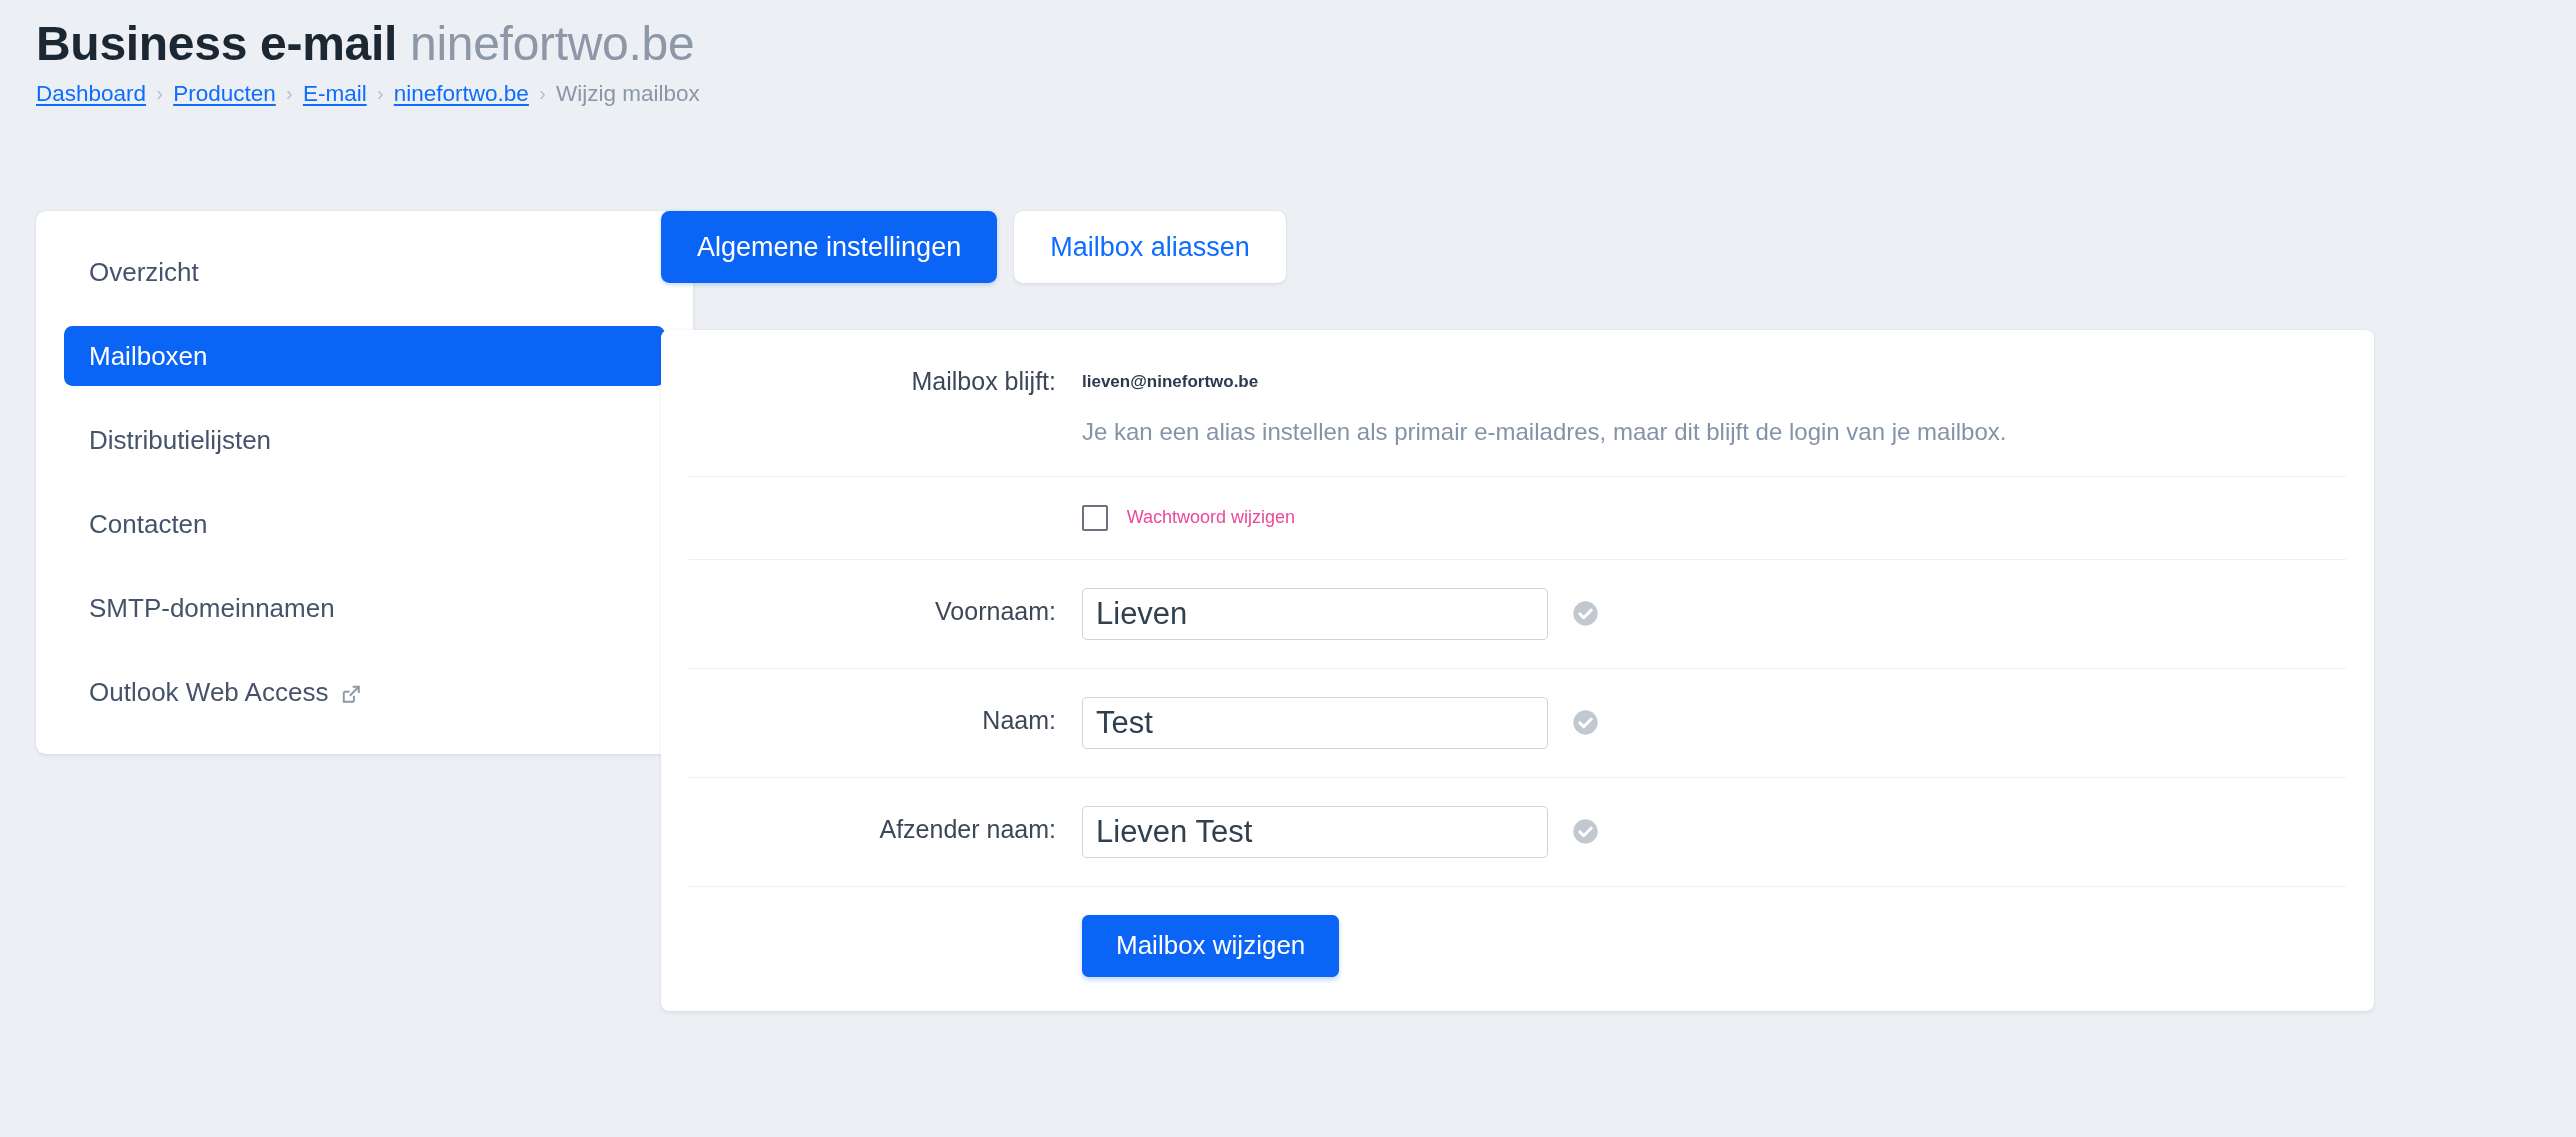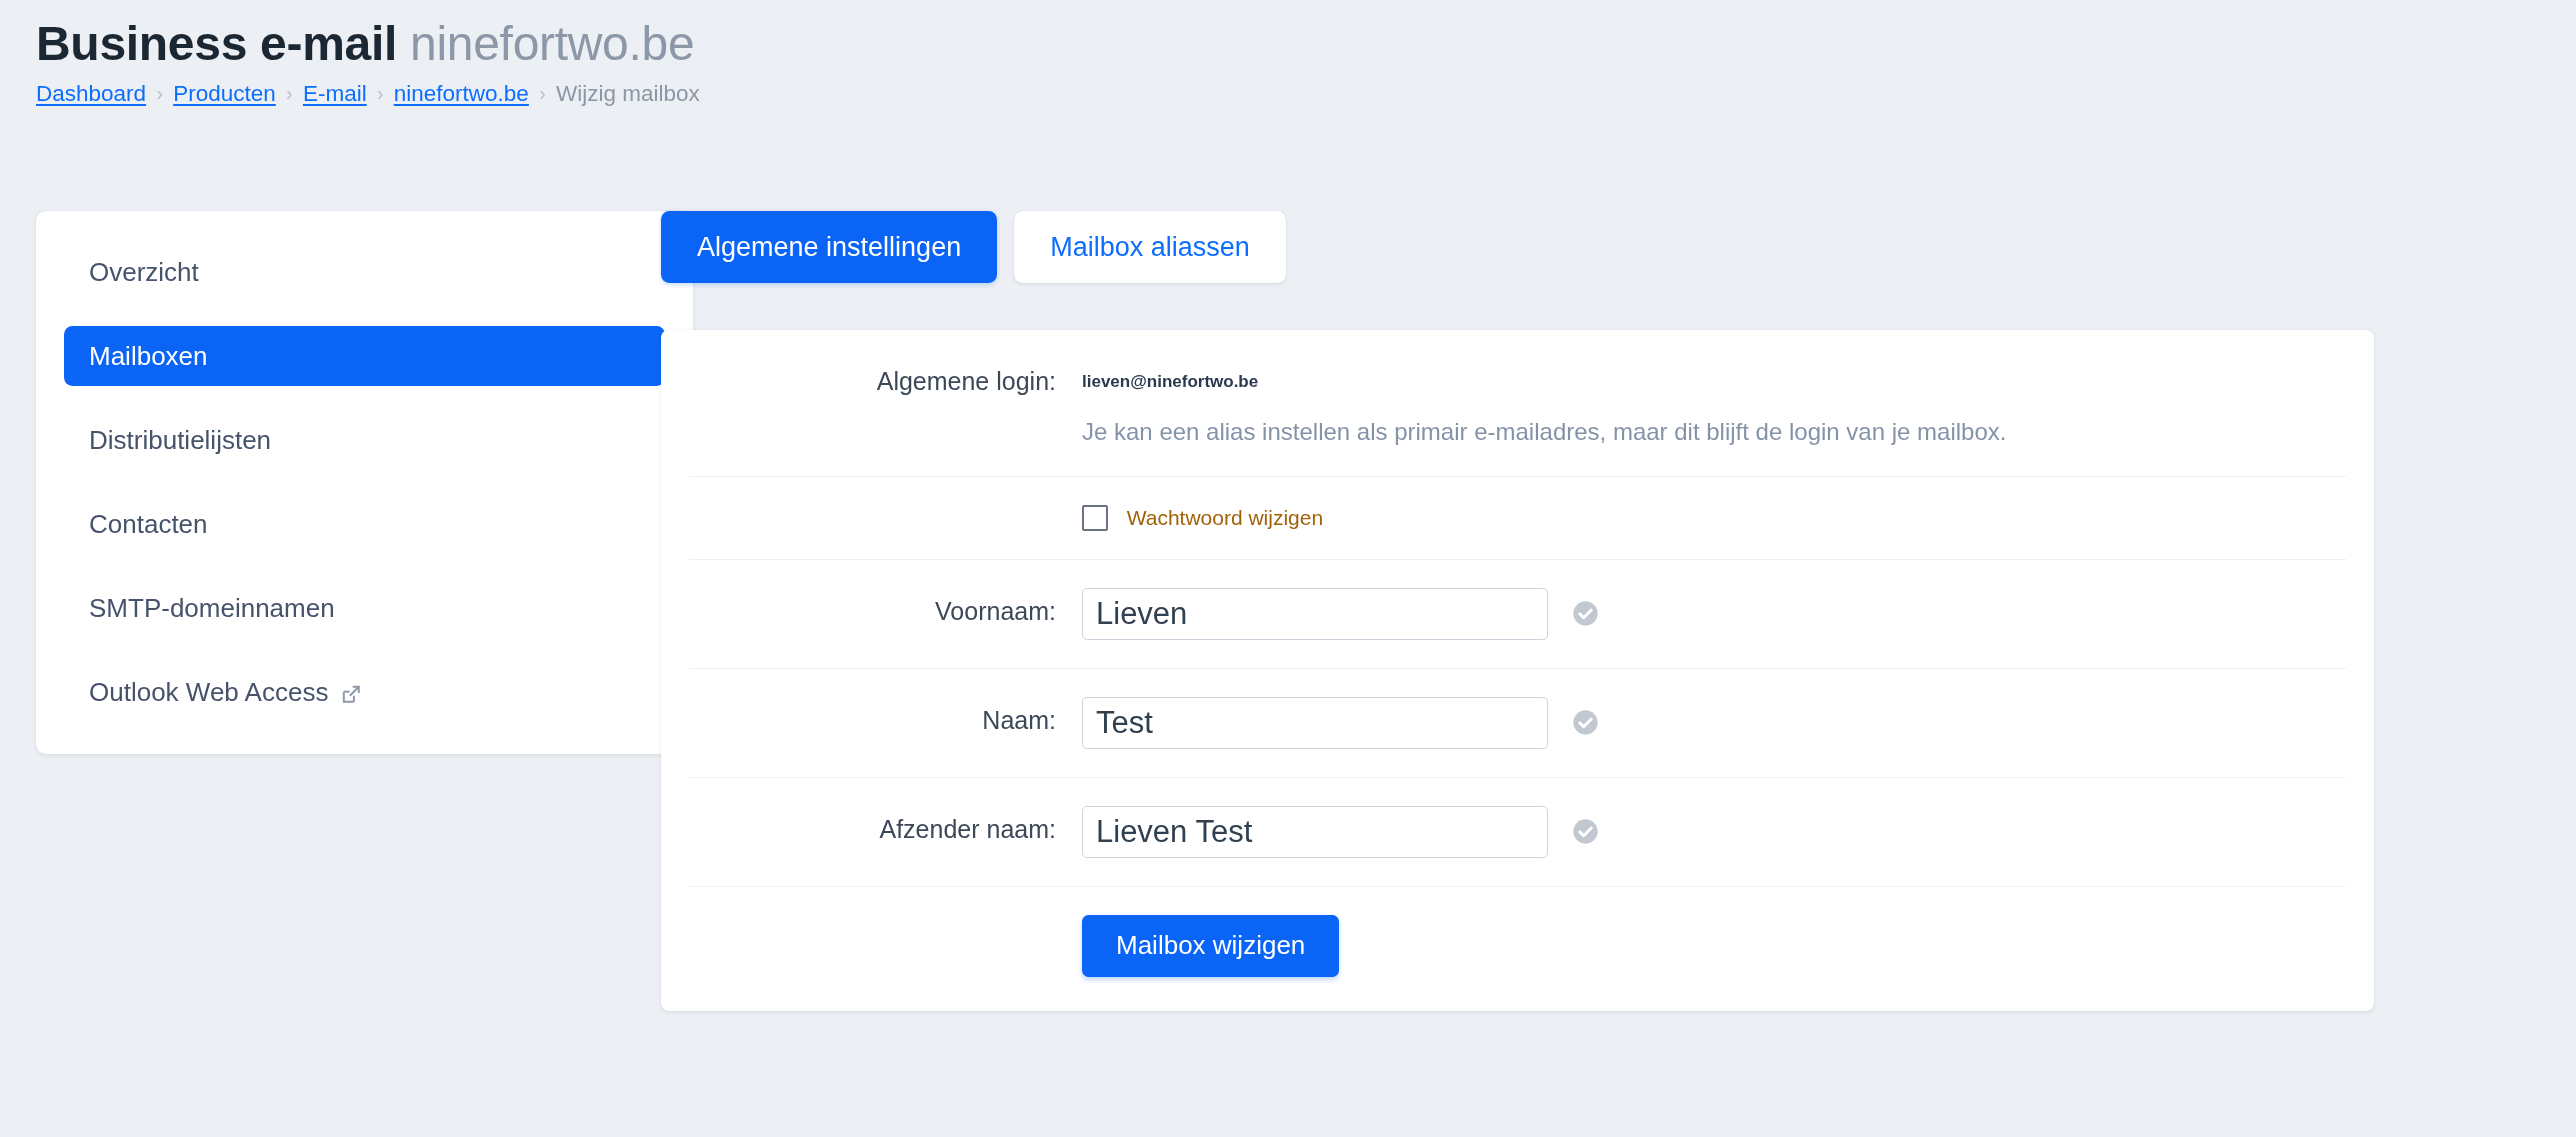--- a/index.html
+++ b/index.html
@@ -194,22 +194,22 @@
   .checkbox-box {
     width: 26px;
     height: 26px;
     border: 2.8px solid #6b7280;
     background: #ffffff;
     border-radius: 1.9px;
     flex: 0 0 26px;
   }
   .checkbox-label {
     margin-left: 18.7px;
-    font-size: 21px;
-    color: #a16207;
+    font-size: 18px;
+    color: #ec4899;
     white-space: nowrap;
   }
 
   .input-wrap {
     display: flex;
     align-items: center;
   }
   .text-input {
     width: 466px;
     height: 52px;
@@ -307,21 +307,21 @@
     <div class="main">
 
       <div class="tabs">
         <div class="tab active">Algemene instellingen</div>
         <div class="tab inactive">Mailbox aliassen</div>
       </div>
 
       <div class="card">
 
         <div class="form-row">
-          <div class="row-label">Algemene login:</div>
+          <div class="row-label">Mailbox blijft:</div>
           <div class="row-field">
             <div class="static-value">lieven@ninefortwo.be</div>
             <div class="help-text">Je kan een alias instellen als primair e-mailadres, maar dit blijft de login van je mailbox.</div>
           </div>
         </div>
 
         <div class="form-row">
           <div class="row-label"></div>
           <div class="row-field">
             <div class="checkbox-row">

